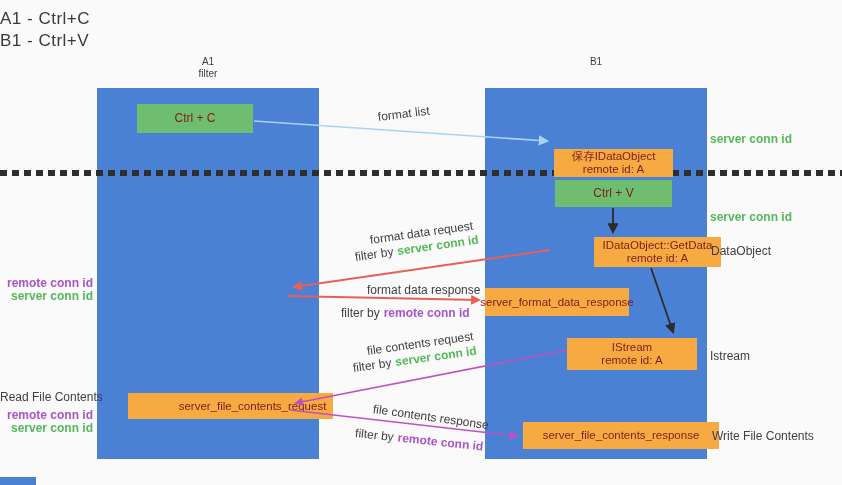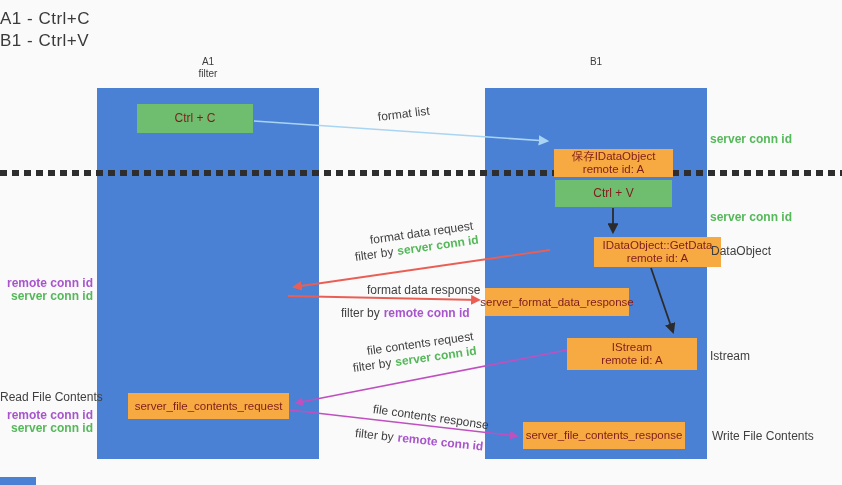--- a/index.html
+++ b/index.html
@@ -68,24 +68,24 @@
     <div>IDataObject::GetData</div>
     <div>remote id: A</div>
   </div>
   <div class="abs node orange" style="left:485px;top:288px;width:144px;height:28px;">
     <div>server_format_data_response</div>
   </div>
   <div class="abs node orange" style="left:567px;top:338px;width:130px;height:32px;">
     <div>IStream</div>
     <div>remote id: A</div>
   </div>
-  <div class="abs node orange" style="left:128px;top:393px;width:161px;height:26px;">
+  <div class="abs node orange" style="left:128px;top:393px;width:161px;height:26px;padding-left:44px;">
     <div>server_file_contents_request</div>
   </div>
-  <div class="abs node orange" style="left:523px;top:422px;width:162px;height:27px;">
+  <div class="abs node orange" style="left:523px;top:422px;width:196px;height:27px;">
     <div>server_file_contents_response</div>
   </div>
 
   <div class="abs lbl green-t" style="left:710px;top:132px;">server conn id</div>
   <div class="abs lbl green-t" style="left:710px;top:210px;">server conn id</div>
   <div class="abs lbl" style="left:711px;top:244px;">DataObject</div>
   <div class="abs lbl" style="left:710px;top:349px;">Istream</div>
   <div class="abs lbl" style="left:712px;top:429px;">Write File Contents</div>
 
   <div class="abs right-box" style="left:0;top:277px;">

